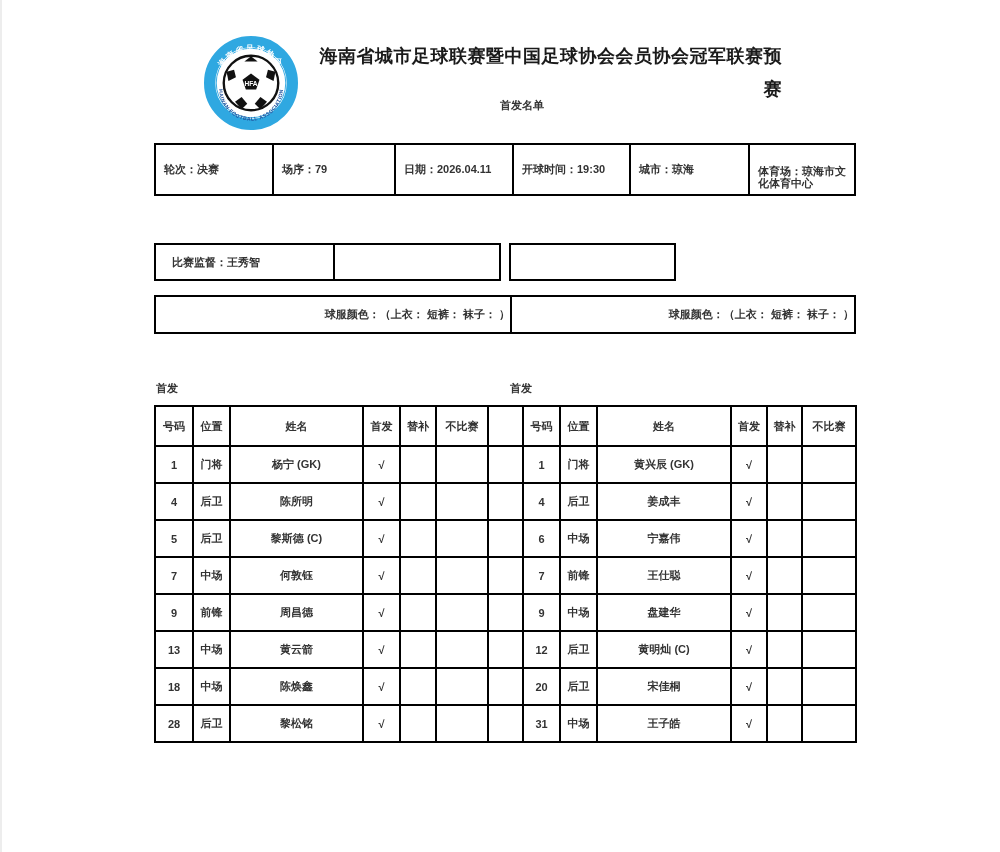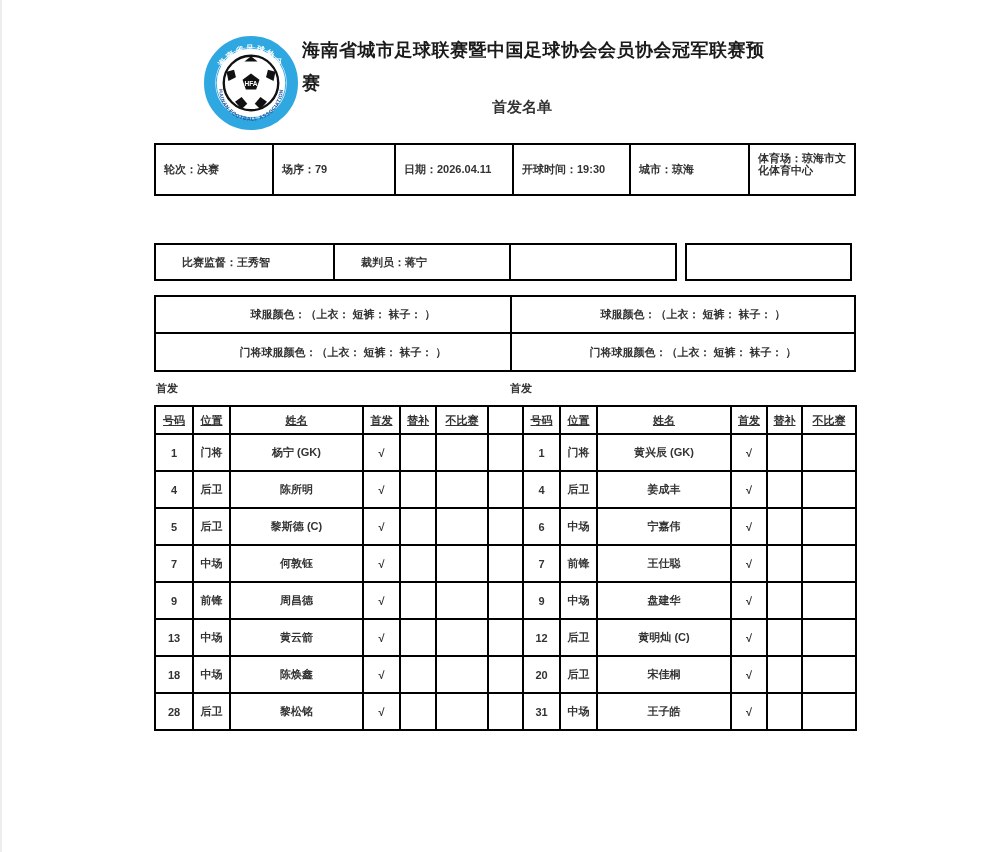--- a/index.html
+++ b/index.html
@@ -5,60 +5,60 @@
   * { margin:0; padding:0; box-sizing:border-box; }
   html,body { background:#fff; }
   body { font-family:"Liberation Sans","DejaVu Sans",sans-serif; color:#333; }
   #page {
     position:relative; width:1000px; height:852px; background:#fff;
     overflow:hidden; border-left:2px solid #ededed;
   }
 
   
   #logo { position:absolute; left:196px; top:36px; width:106px; height:94px; }
-  #title-block { position:absolute; left:300px; top:34px; width:480px; text-align:left; }
+  #title-block { position:absolute; left:300px; top:40px; width:480px; text-align:right; }
   .title-line { font-size:18px; font-weight:bold; color:#1a1a1a; line-height:33px; letter-spacing:0.5px; }
   #subtitle { position:absolute; left:300px; top:98px; width:440px; text-align:center;
-              font-size:15px; font-weight:bold; color:#333; }
+              font-size:11px; font-weight:bold; color:#333; }
 
   
   table.sheet { border-collapse:collapse; table-layout:fixed; }
   table.sheet td, table.sheet th {
     border:2px solid #000; font-size:11px; font-weight:bold; color:#333;
     overflow:hidden; white-space:nowrap;
   }
 
   
   #match-table { position:absolute; left:152px; top:143px; width:700px; }
   #match-table td { height:42px; text-align:left; padding-left:8px; vertical-align:middle; }
   #match-table .center { text-align:center; padding-left:0; }
-  #match-table td.stadium { vertical-align:bottom; padding-bottom:18px; white-space:normal; line-height:12px; }
+  #match-table td.stadium { vertical-align:bottom; padding-bottom:5px; white-space:normal; line-height:12px; }
 
   
   #officials { position:absolute; left:152px; top:243px; width:700px; height:38px; display:flex; }
   .off-box { border:2px solid #000; height:38px; display:flex; align-items:center;
-             padding-left:26px; font-size:11px; font-weight:bold; color:#333; }
+             padding-left:16px; font-size:11px; font-weight:bold; color:#333; }
   .off-a { width:181px; }
   .off-b { width:178px; margin-left:-2px; }
   .off-c { width:168px; margin-left:-2px; }
   .off-d { width:167px; margin-left:8px; }
 
   
   #kits-table { position:absolute; left:152px; top:295px; width:700px; }
-  #kits-table td { height:37px; text-align:center; padding-left:20px; vertical-align:middle; }
+  #kits-table td { height:37px; text-align:right; padding-left:20px; vertical-align:middle; }
 
   
   .section-label { position:absolute; top:381px; font-size:11px; font-weight:bold; color:#333; }
   #home-section-label { left:154px; }
   #away-section-label { left:508px; }
 
   
   #roster-table { position:absolute; left:152px; top:405px; width:700px; }
   #roster-table td, #roster-table th { text-align:center; vertical-align:middle; }
-  #roster-table thead th { height:28px;text-decoration:underline; }
+  #roster-table thead th { height:40px; }
   #roster-table tbody td { height:37px; }
 </style>
 </head>
 <body>
 
 <div id="page">
 
   <div id="logo">
     <svg viewBox="0 0 100 100" width="106" height="94">
       <defs>
@@ -107,38 +107,33 @@
       <td>日期：2026.04.11</td>
       <td>开球时间：19:30</td>
       <td>城市：琼海</td>
       <td class="stadium">体育场：琼海市文化体育中心</td>
     </tr>
   </tbody>
     </table>
 
   <div id="officials">
     <div class="off-box off-a">比赛监督：王秀智</div>
-    <div class="off-box off-b">裁判员：蒋宁</div>
     <div class="off-box off-c"></div>
     <div class="off-box off-d"></div>
   </div>
 
   <table class="sheet" id="kits-table">
     <colgroup>
         <col style="width:356px">
         <col style="width:344px">
       </colgroup>
     <tbody>
         <tr>
       <td>球服颜色：（上衣： 短裤： 袜子： ）</td>
       <td>球服颜色：（上衣： 短裤： 袜子： ）</td>
-    </tr>
-    <tr>
-      <td style="height:38px">门将球服颜色：（上衣： 短裤： 袜子： ）</td>
-      <td>门将球服颜色：（上衣： 短裤： 袜子： ）</td>
     </tr>
   </tbody>
     </table>
 
   <div class="section-label" id="home-section-label">首发</div>
   <div class="section-label" id="away-section-label">首发</div>
 
   <table class="sheet" id="roster-table">
     <colgroup>
       <col style="width:38px">

